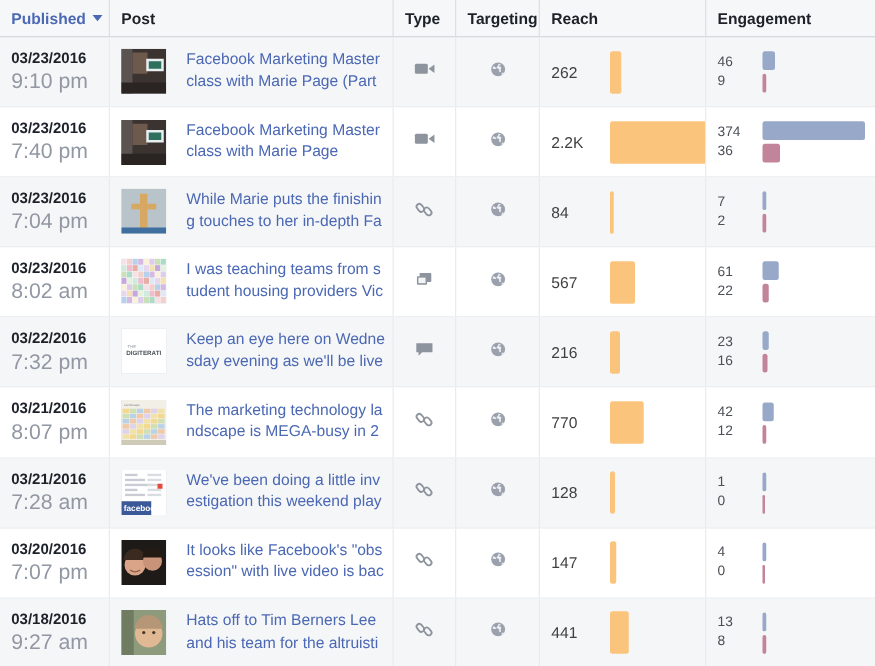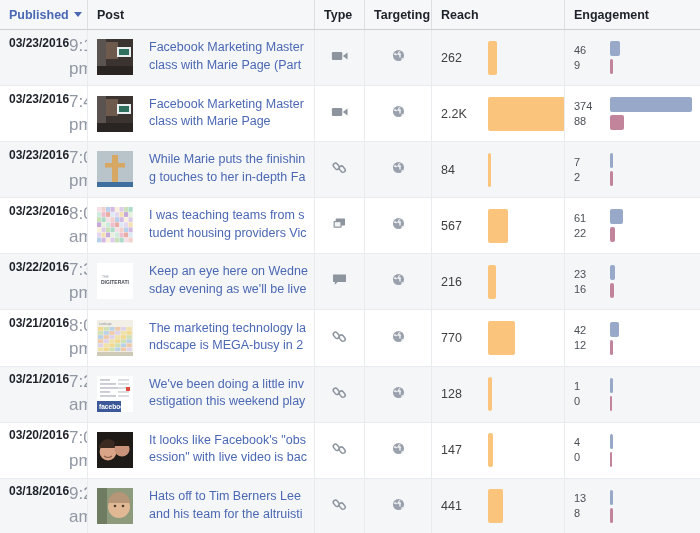--- a/index.html
+++ b/index.html
@@ -60,21 +60,21 @@
   .td {
     border-right: 1px solid #e9ebee;
     height: 100%;
     display: flex; align-items: center;
     padding: 0 9px;
     overflow: hidden;
   }
   .td.last { border-right: none; }
 
   
-  .pub-wrap { display: flex; flex-direction: row; justify-content: flex-start; line-height: 1.35; }
+  .pub-wrap { display: flex; flex-direction: column; justify-content: flex-start; line-height: 1.35; }
   .pub-date { font-size: 12px; color: #1d2129; font-weight: bold; }
   .pub-time { font-size: 17px; color: #9197a3; }
 
   
   .td.c-post { padding: 0 6px 0 9px; }
   .post-wrap { display: flex; align-items: flex-start; gap: 16px; width: 100%; }
   .thumb {
     width: 36px; height: 36px;
     flex: 0 0 36px;
     background: #dcdee3;
@@ -257,21 +257,21 @@
             <span class="metric-num">2.2K</span>
             <span class="bar-area">
               <span class="bar-orange" style="width:77px"></span>
             </span>
           </div>
         </div>
         <div class="td c-eng last">
           <div class="eng-wrap">
             <span class="eng-nums">
               <span class="eng-num">374</span>
-              <span class="eng-num">88</span>
+              <span class="eng-num">36</span>
             </span>
             <span class="eng-bars">
               <span class="bar-blue" style="width:82px"></span>
               <span class="bar-pink" style="width:14px"></span>
             </span>
           </div>
         </div>
       </div>
       <div class="tr alt">
         <div class="td c-pub">

